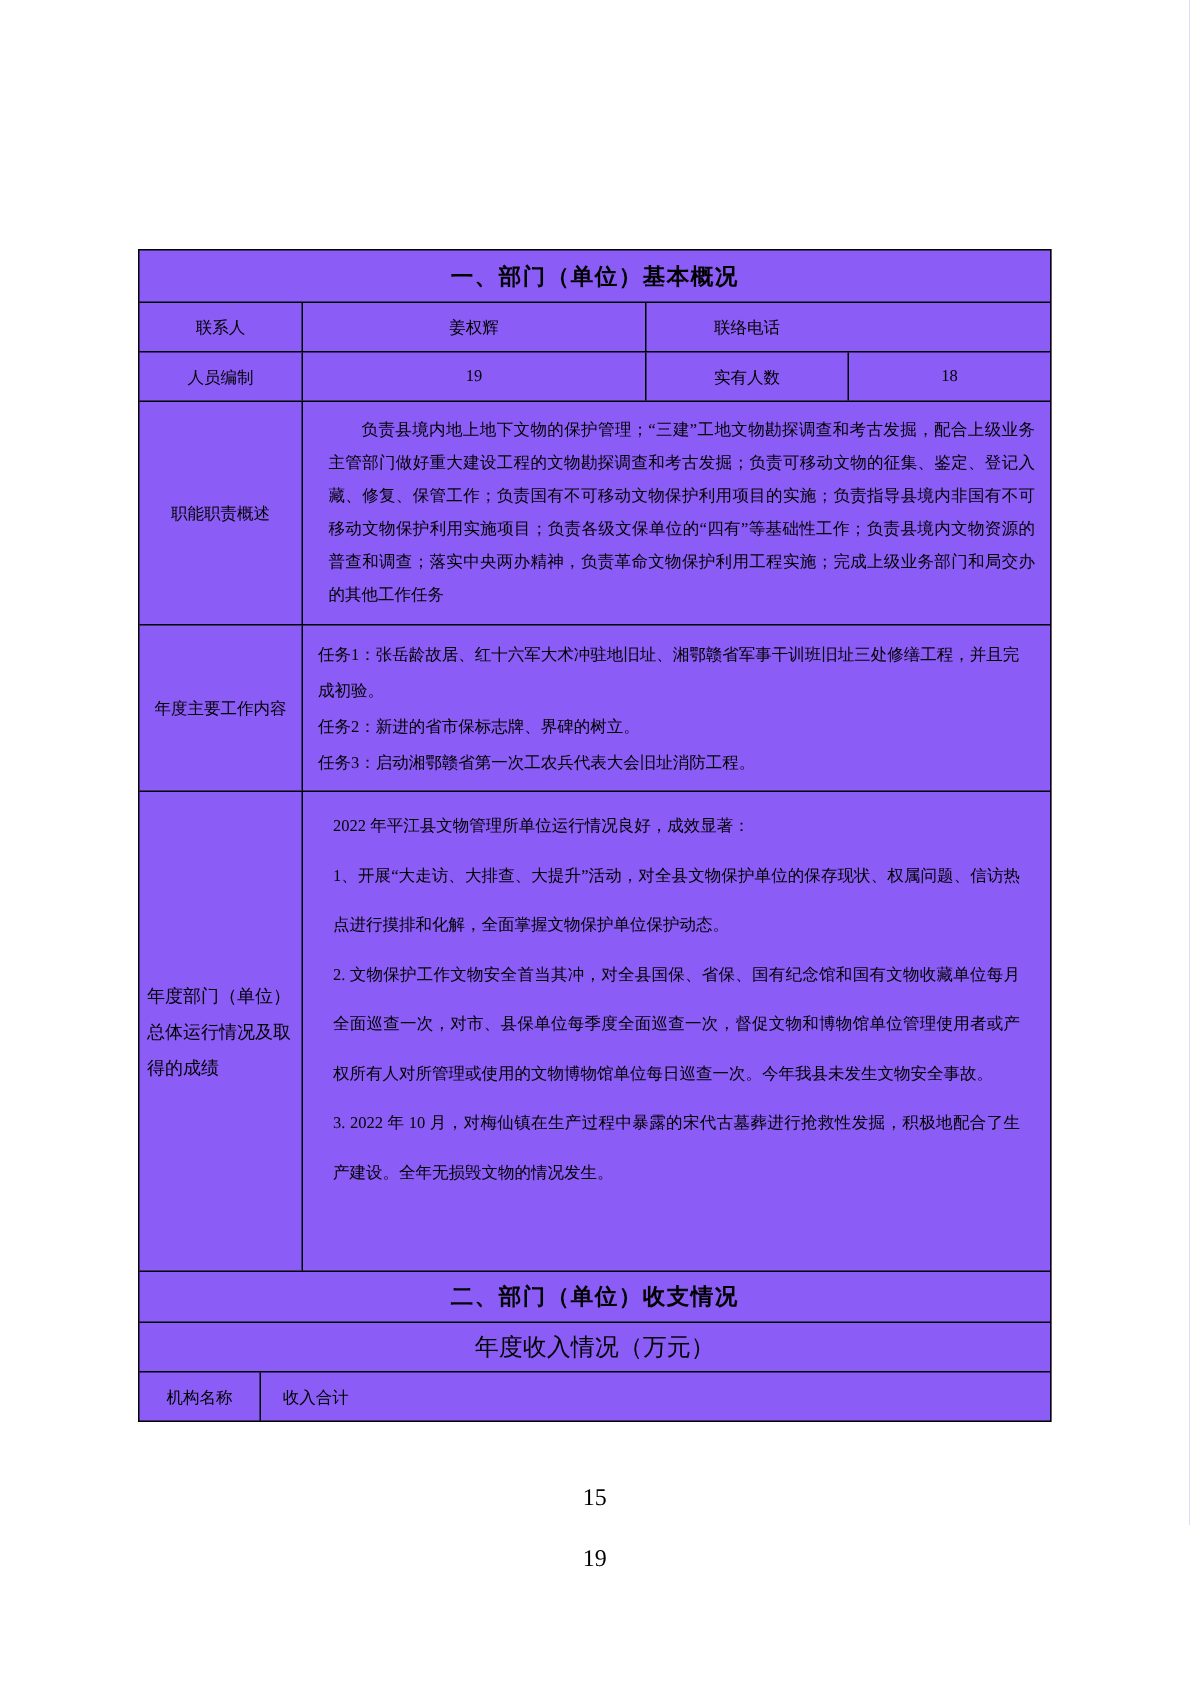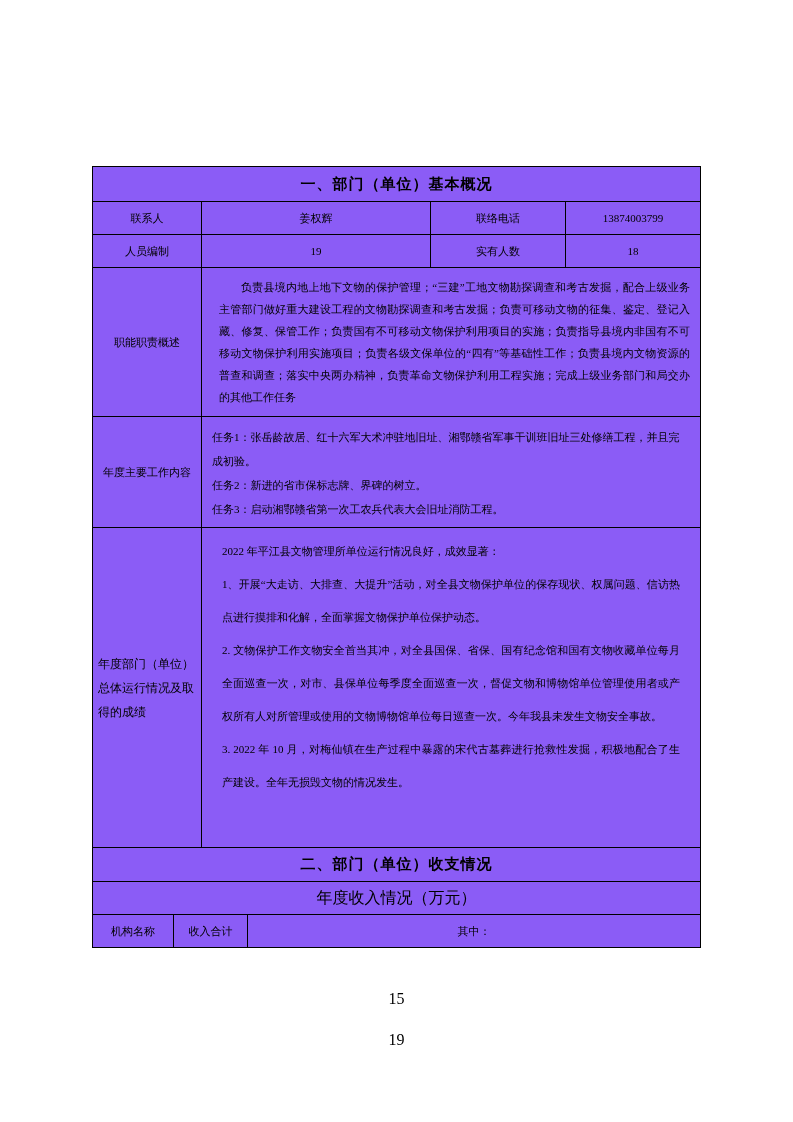--- a/index.html
+++ b/index.html
@@ -74,21 +74,20 @@
 <body>
 
 <div class="doc-table">
 
   <div class="row title-row">一、部门（单位）基本概况</div>
 
   <div class="row cols-4 r-info">
     <div class="cell label">联系人</div>
     <div class="cell">姜权辉</div>
     <div class="cell label">联络电话</div>
-    <div class="cell">13874003799</div>
   </div>
 
   <div class="row cols-4 r-info">
     <div class="cell label">人员编制</div>
     <div class="cell">19</div>
     <div class="cell label">实有人数</div>
     <div class="cell">18</div>
   </div>
 
   <div class="row cols-2 r-duties">
@@ -117,19 +116,18 @@
     </div>
   </div>
 
   <div class="row title-row">二、部门（单位）收支情况</div>
 
   <div class="row subtitle-row">年度收入情况（万元）</div>
 
   <div class="row cols-3 r-info">
     <div class="cell label">机构名称</div>
     <div class="cell label">收入合计</div>
-    <div class="cell">其中：</div>
   </div>
 
 </div>
 
 <div class="pagenum pagenum-top">15</div>
 <div class="pagenum pagenum-bottom">19</div>
 
 </body></html>

